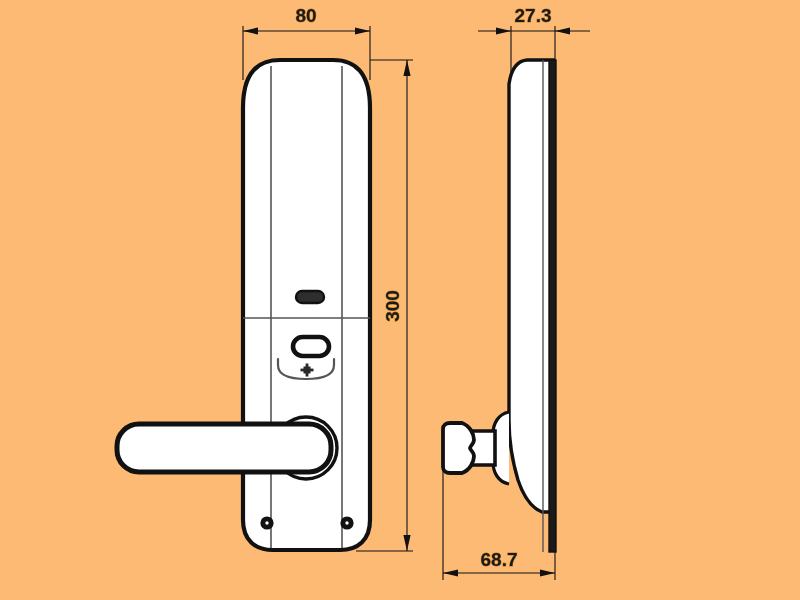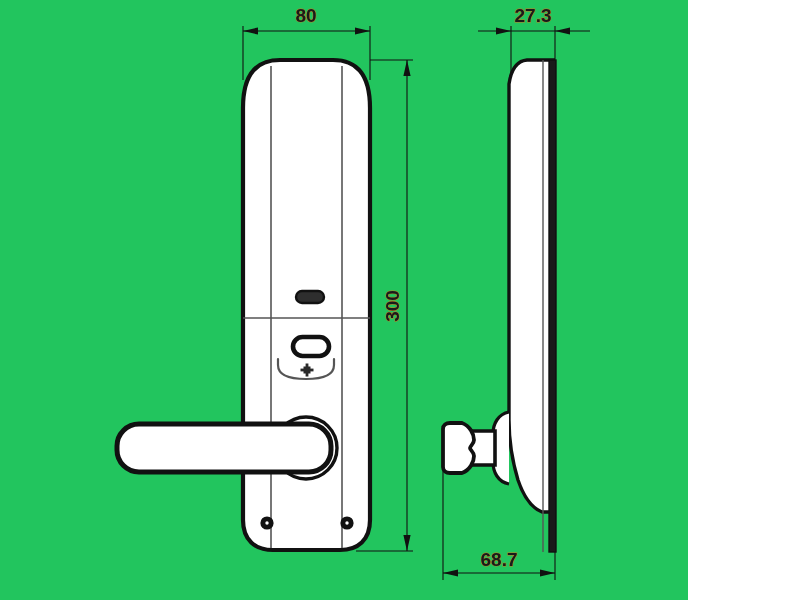--- a/index.html
+++ b/index.html
@@ -2,23 +2,23 @@
 <html><head>
 <meta charset="utf-8">
 <style>
   html, body {
     margin: 0;
     padding: 0;
     background: #ffffff;
   }
   #canvas {
     position: relative;
-    width: 688px;
+    width: 800px;
     height: 600px;
-    background: #22c55e;
+    background: #fdba74;
     overflow: hidden;
     font-family: "Liberation Sans", sans-serif;
   }
   #canvas svg {
     display: block;
   }
   .dim-text {
     font-family: "Liberation Sans", sans-serif;
     font-weight: bold;
     font-size: 19px;

